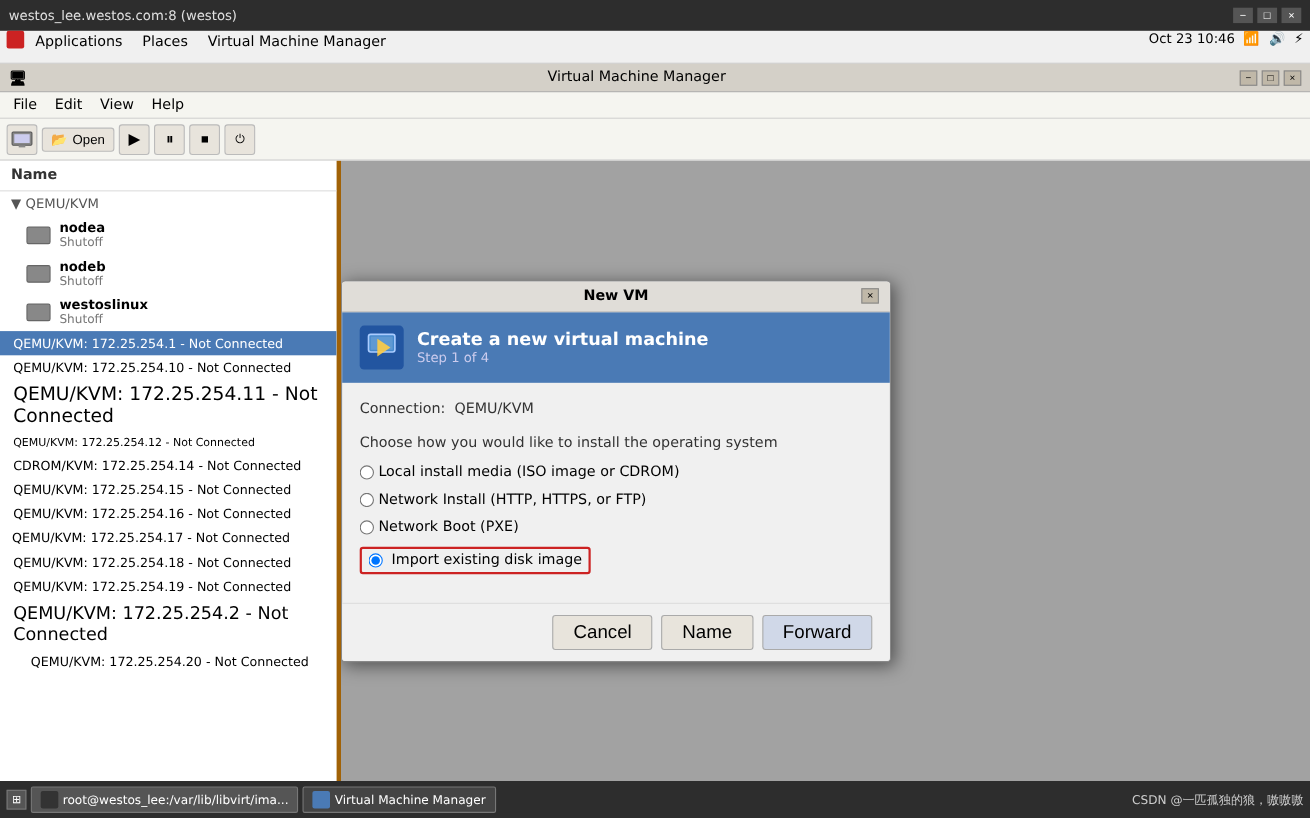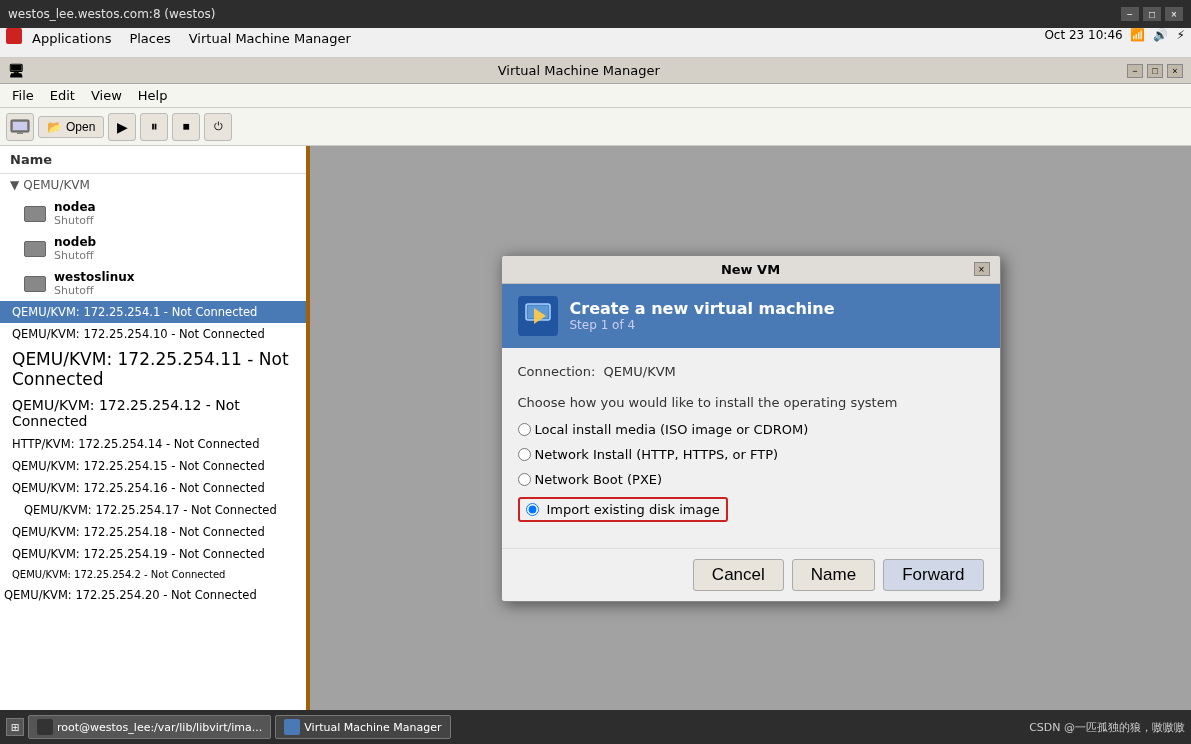--- a/index.html
+++ b/index.html
@@ -148,21 +148,20 @@
       position: relative;
     }
 
     
     .dialog-overlay {
       position: absolute;
       top: 0; left: 0; right: 0; bottom: 0;
       background: rgba(0,0,0,0.3);
       display: flex;
       align-items: center;
-      justify-content: center;
       z-index: 100;
     }
 
     .dialog {
       background: #f0f0f0;
       border: 1px solid #888;
       border-radius: 4px;
       width: 500px;
       box-shadow: 3px 3px 15px rgba(0,0,0,0.5);
       overflow: hidden;
@@ -356,29 +355,29 @@
         <div class="vm-info">
           <span class="vm-name">westoslinux</span>
           <span class="vm-status">Shutoff</span>
         </div>
       </div>
 
       <div id="connections-list">
           <div class="sidebar-item active" style="padding-left: 12px; font-size: 11.5px;">QEMU/KVM: 172.25.254.1 - Not Connected</div>
           <div class="sidebar-item" style="padding-left: 12px; font-size: 11.5px;">QEMU/KVM: 172.25.254.10 - Not Connected</div>
           <div class="sidebar-item" style="padding-left: 12px; font-size: 17px;">QEMU/KVM: 172.25.254.11 - Not Connected</div>
-          <div class="sidebar-item" style="padding-left: 12px; font-size: 14px;">QEMU/KVM: 172.25.254.12 - Not Connected</div>
-          <div class="sidebar-item" style="padding-left: 12px; font-size: 11.5px;">HTTP/KVM: 172.25.254.14 - Not Connected</div>
+          <div class="sidebar-item" style="padding-left: 12px; font-size: 10px;">QEMU/KVM: 172.25.254.12 - Not Connected</div>
+          <div class="sidebar-item" style="padding-left: 12px; font-size: 11.5px;">CDROM/KVM: 172.25.254.14 - Not Connected</div>
           <div class="sidebar-item" style="padding-left: 12px; font-size: 11.5px;">QEMU/KVM: 172.25.254.15 - Not Connected</div>
           <div class="sidebar-item" style="padding-left: 12px; font-size: 11.5px;">QEMU/KVM: 172.25.254.16 - Not Connected</div>
-          <div class="sidebar-item" style="padding-left: 24px; font-size: 11.5px;">QEMU/KVM: 172.25.254.17 - Not Connected</div>
+          <div class="sidebar-item" style="padding-left: 11px; font-size: 11.5px;">QEMU/KVM: 172.25.254.17 - Not Connected</div>
           <div class="sidebar-item" style="padding-left: 12px; font-size: 11.5px;">QEMU/KVM: 172.25.254.18 - Not Connected</div>
           <div class="sidebar-item" style="padding-left: 12px; font-size: 11.5px;">QEMU/KVM: 172.25.254.19 - Not Connected</div>
-          <div class="sidebar-item" style="padding-left: 12px; font-size: 10px;">QEMU/KVM: 172.25.254.2 - Not Connected</div>
-          <div class="sidebar-item" style="padding-left: 4px; font-size: 11.5px;">QEMU/KVM: 172.25.254.20 - Not Connected</div>
+          <div class="sidebar-item" style="padding-left: 12px; font-size: 16px;">QEMU/KVM: 172.25.254.2 - Not Connected</div>
+          <div class="sidebar-item" style="padding-left: 28px; font-size: 11.5px;">QEMU/KVM: 172.25.254.20 - Not Connected</div>
         </div>
     </div>
 
     <div class="vm-main">
       <div class="dialog-overlay">
         <div class="dialog">
 
           <div class="dialog-titlebar">
             <div style="width:16px;"></div>
             <span class="dialog-title">New VM</span>

